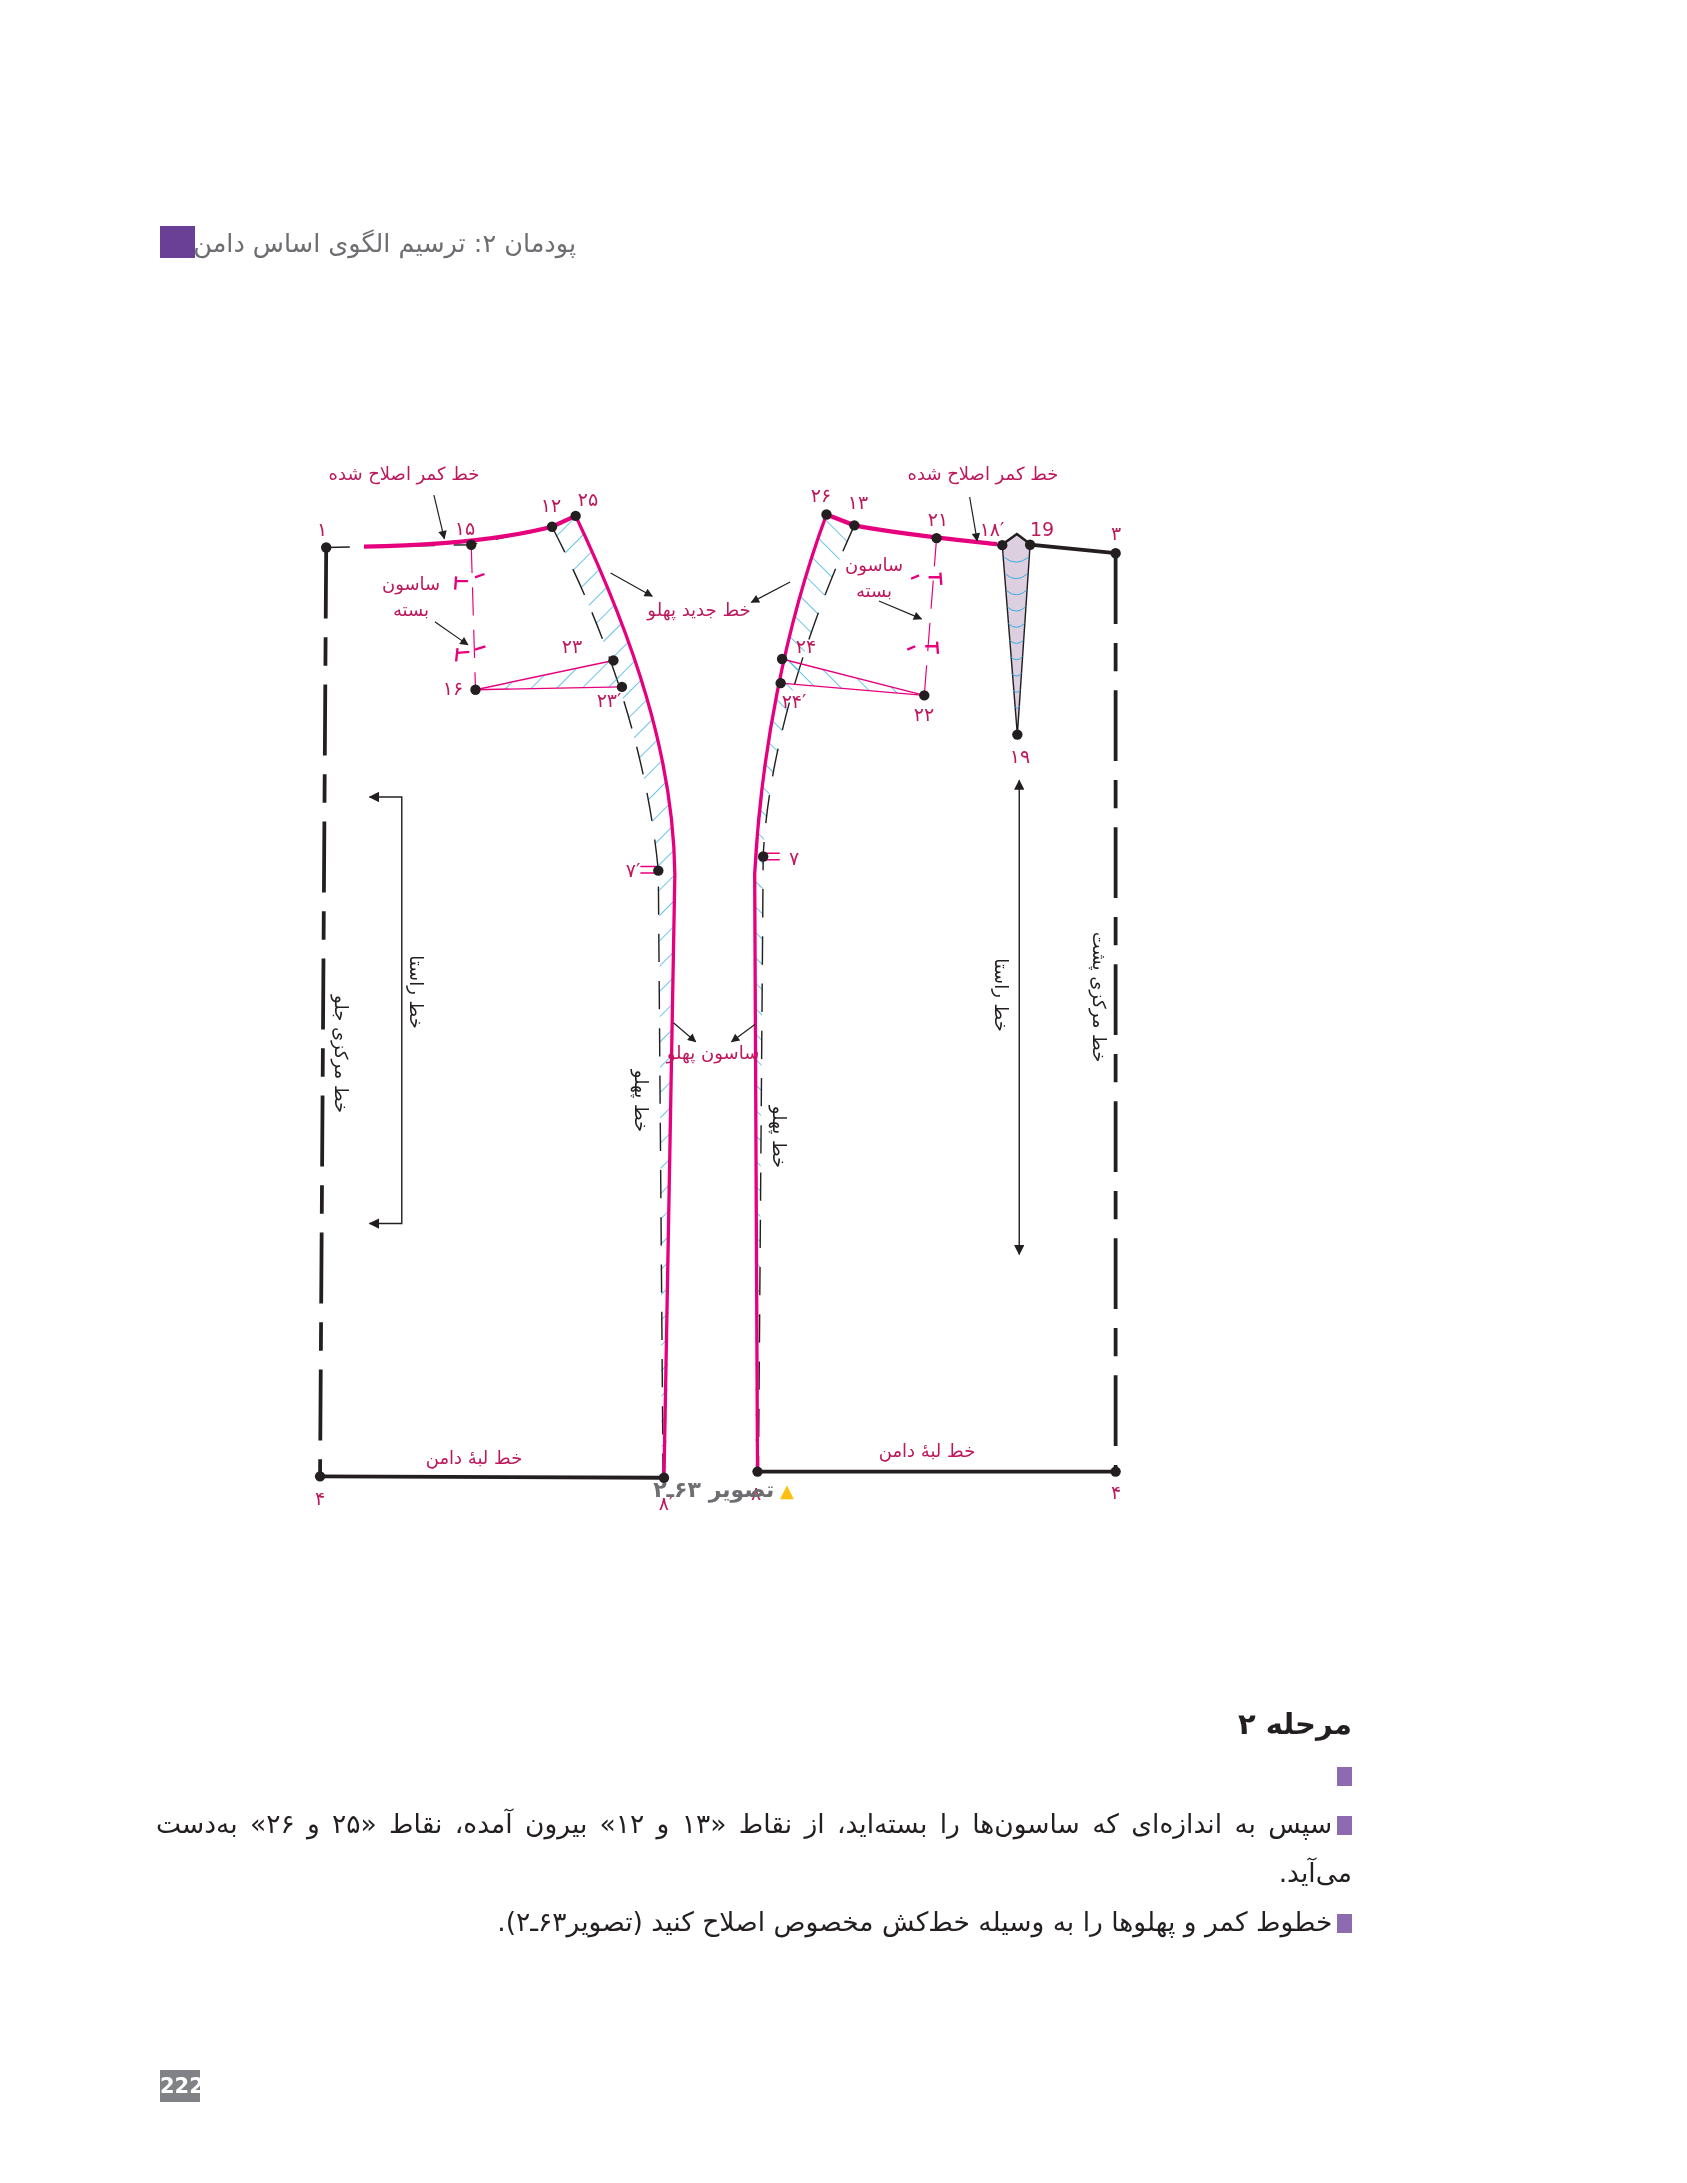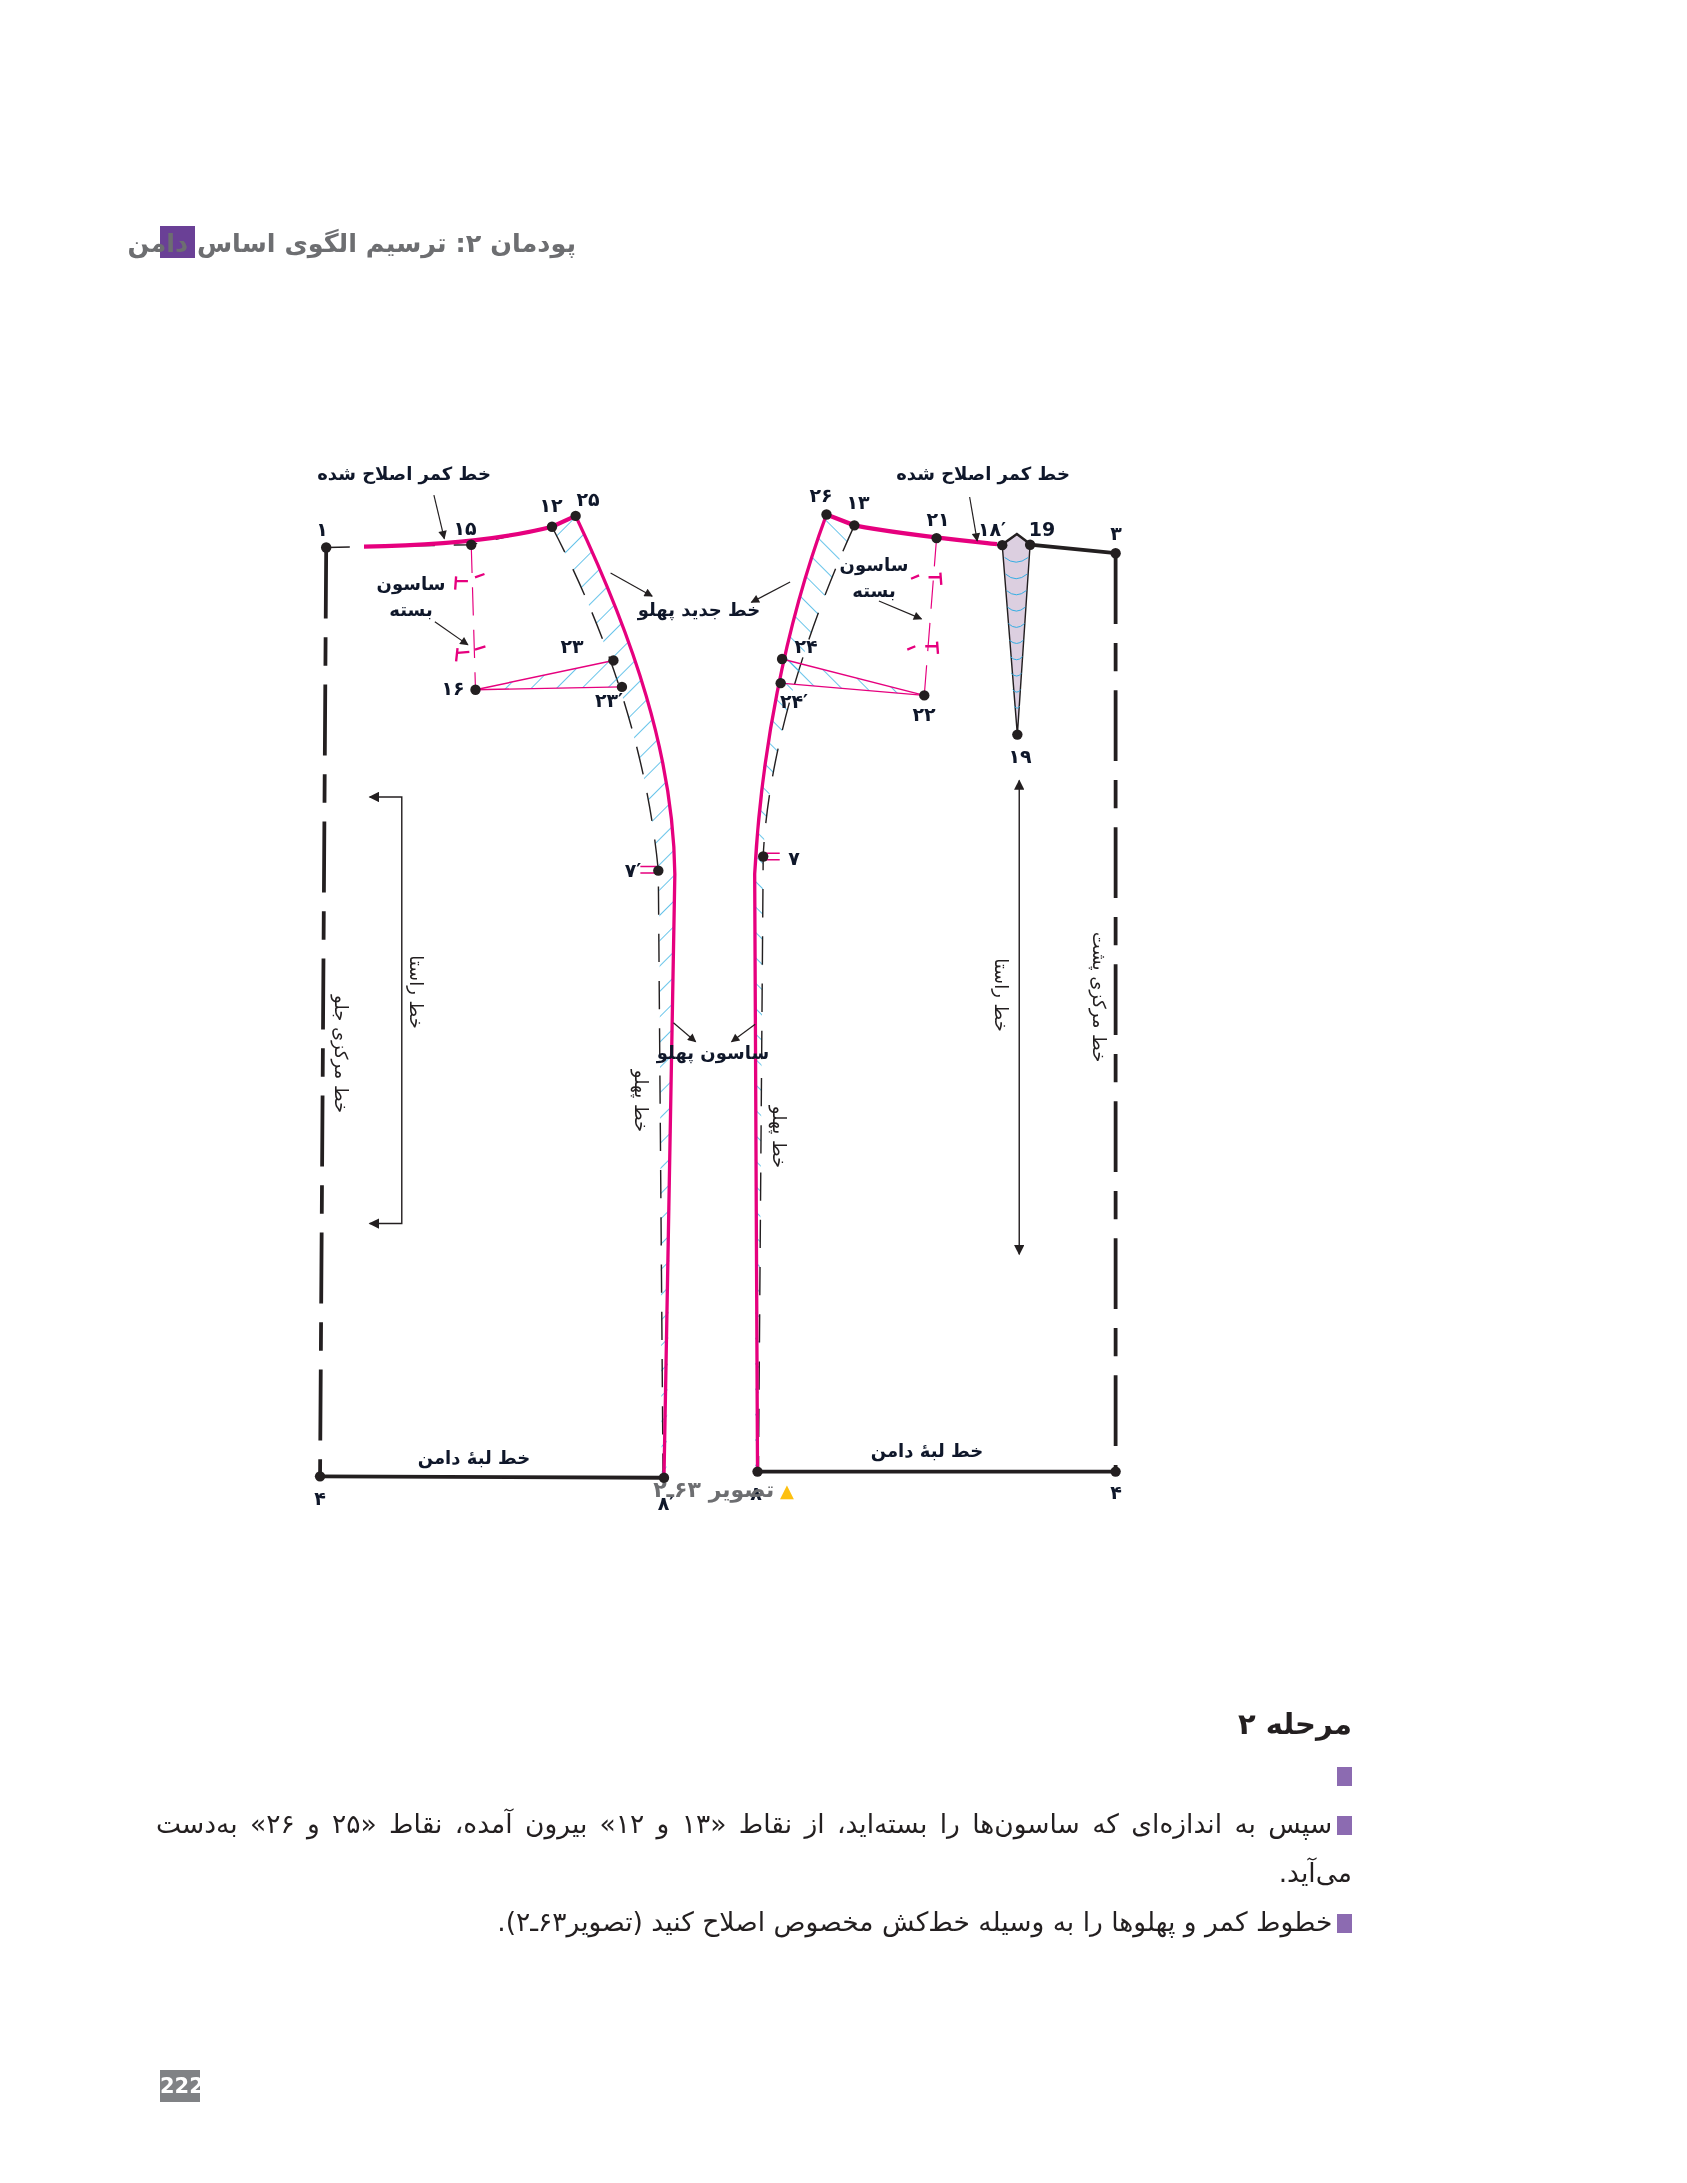--- a/index.html
+++ b/index.html
@@ -1,21 +1,21 @@
 <!DOCTYPE html>
 <html style="font-size:7.6px"><head>
 <meta charset="utf-8">
 <style>
   html, body { margin:0; padding:0; background:#ffffff; }
   body { width:1687px; height:2183px; position:relative; overflow:hidden; font-family:"DejaVu Sans", sans-serif; color:#231f20; }
   .abs { position:absolute; }
   #header-box { left:160px; top:226px; width:35px; height:32px; background:#6a4096; }
-  #header-title { left:217px; top:222px; width:359px; height:43px; direction:rtl; text-align:right; font-size:25.5px; font-weight:bold; color:#6d6e71; line-height:43px; white-space:nowrap; }
+  #header-title { left:217px; top:222px; width:359px; height:43px; direction:rtl; text-align:right; font-size:25.5px; font-weight:normal; color:#6d6e71; line-height:43px; white-space:nowrap; }
   #figure { left:0; top:0; width:1687px; height:1559px; }
-  .lbl { position:absolute; font-size:18px; color:#0f172a; white-space:nowrap; direction:rtl; transform:translate(-50%,-50%); line-height:1;font-weight:bold; }
+  .lbl { position:absolute; font-size:18px; color:#be185d; white-space:nowrap; direction:rtl; transform:translate(-50%,-50%); line-height:1; }
   .num { font-size:19px; }
   .vlbl { position:absolute; font-size:18px; white-space:nowrap; direction:rtl; transform:translate(-50%,-50%) rotate(90deg); line-height:1; }
   #caption { left:629px; top:1473px; width:189px; height:33px; direction:rtl; text-align:center; font-size:22px; font-weight:bold; color:#6d6e71; white-space:nowrap; line-height:33px; }
   #caption .tri { color:#fdc010; font-size:18px; margin-left:5.7px; }
   #section { left:156px; top:1706px; width:1196px; direction:rtl; text-align:justify; }
   #section-title { font-size:29px; font-weight:bold; margin:0 0 6.6px 0; line-height:1.3; }
   .bullet { font-size:26.5px; line-height:49px; margin:0; position:relative; padding-right:0; }
   .bullet .sq { display:inline-block; width:15px; height:19px; background:#8c6bb1; margin-left:4.7px; vertical-align:middle; }
   #page-num { left:160px; top:2070px; width:40px; height:32px; background:#808285; color:#ffffff; font-size:21px; font-weight:bold; text-align:center; line-height:32px; }
 </style>

